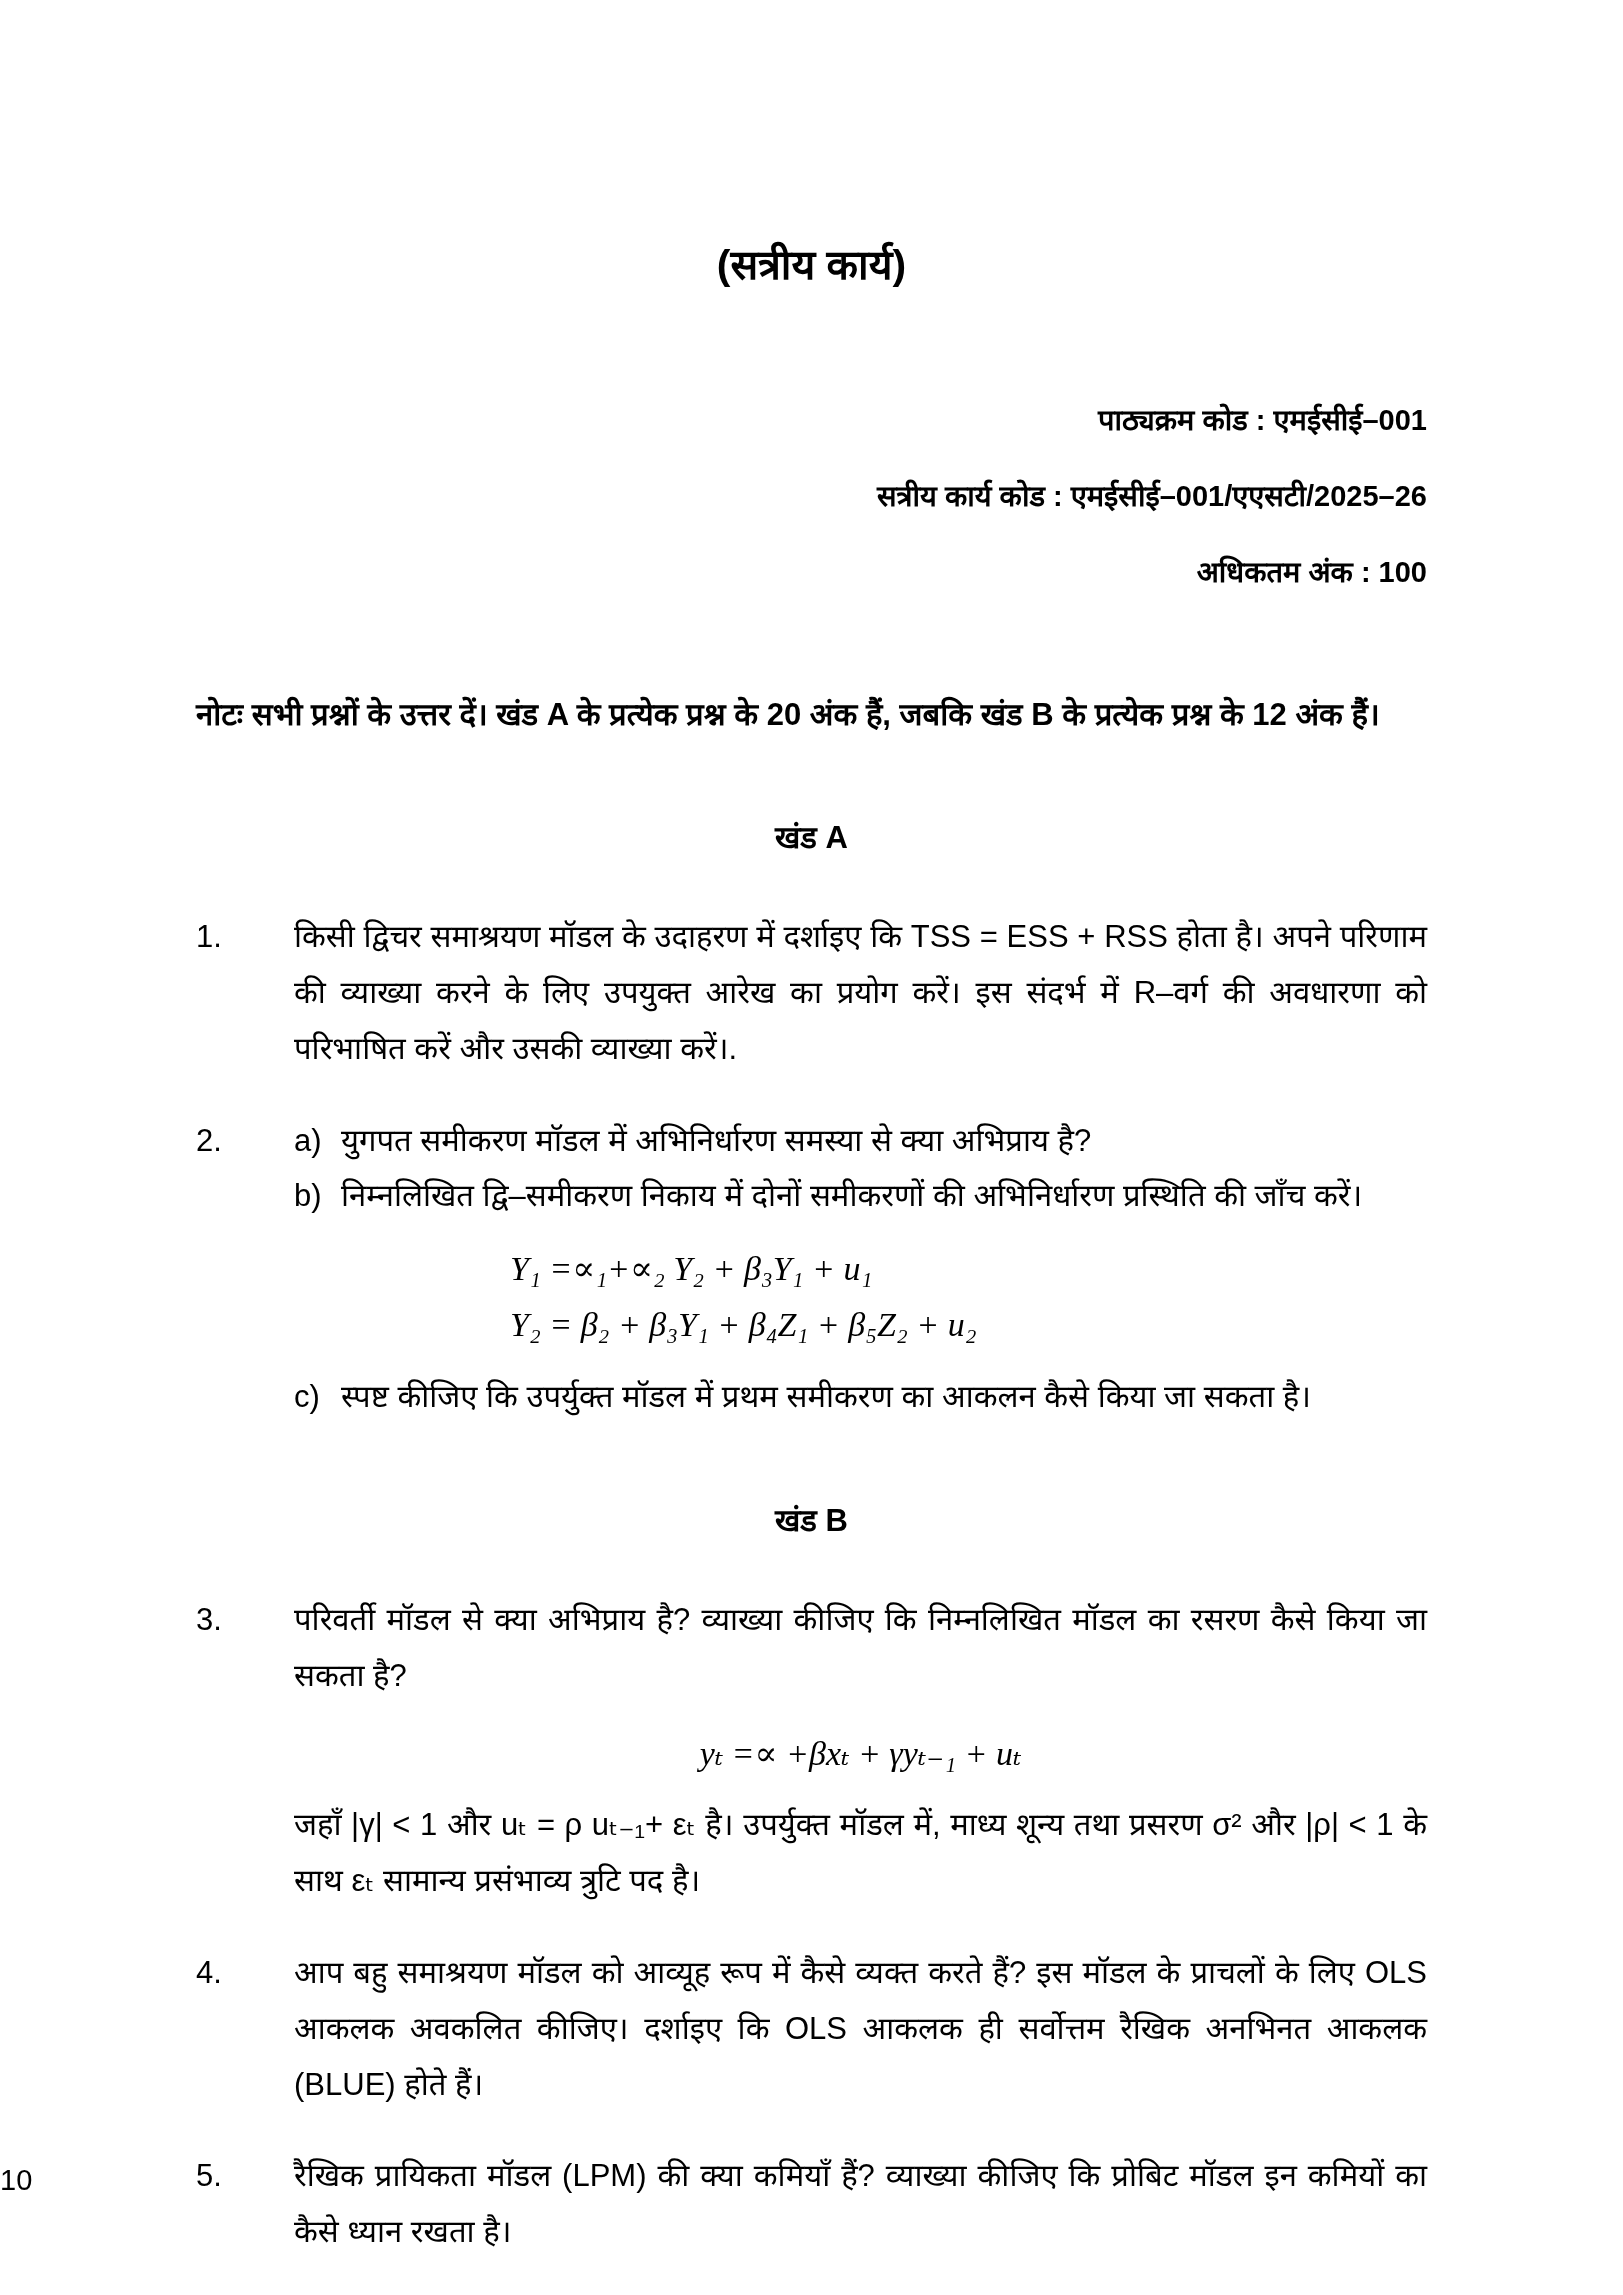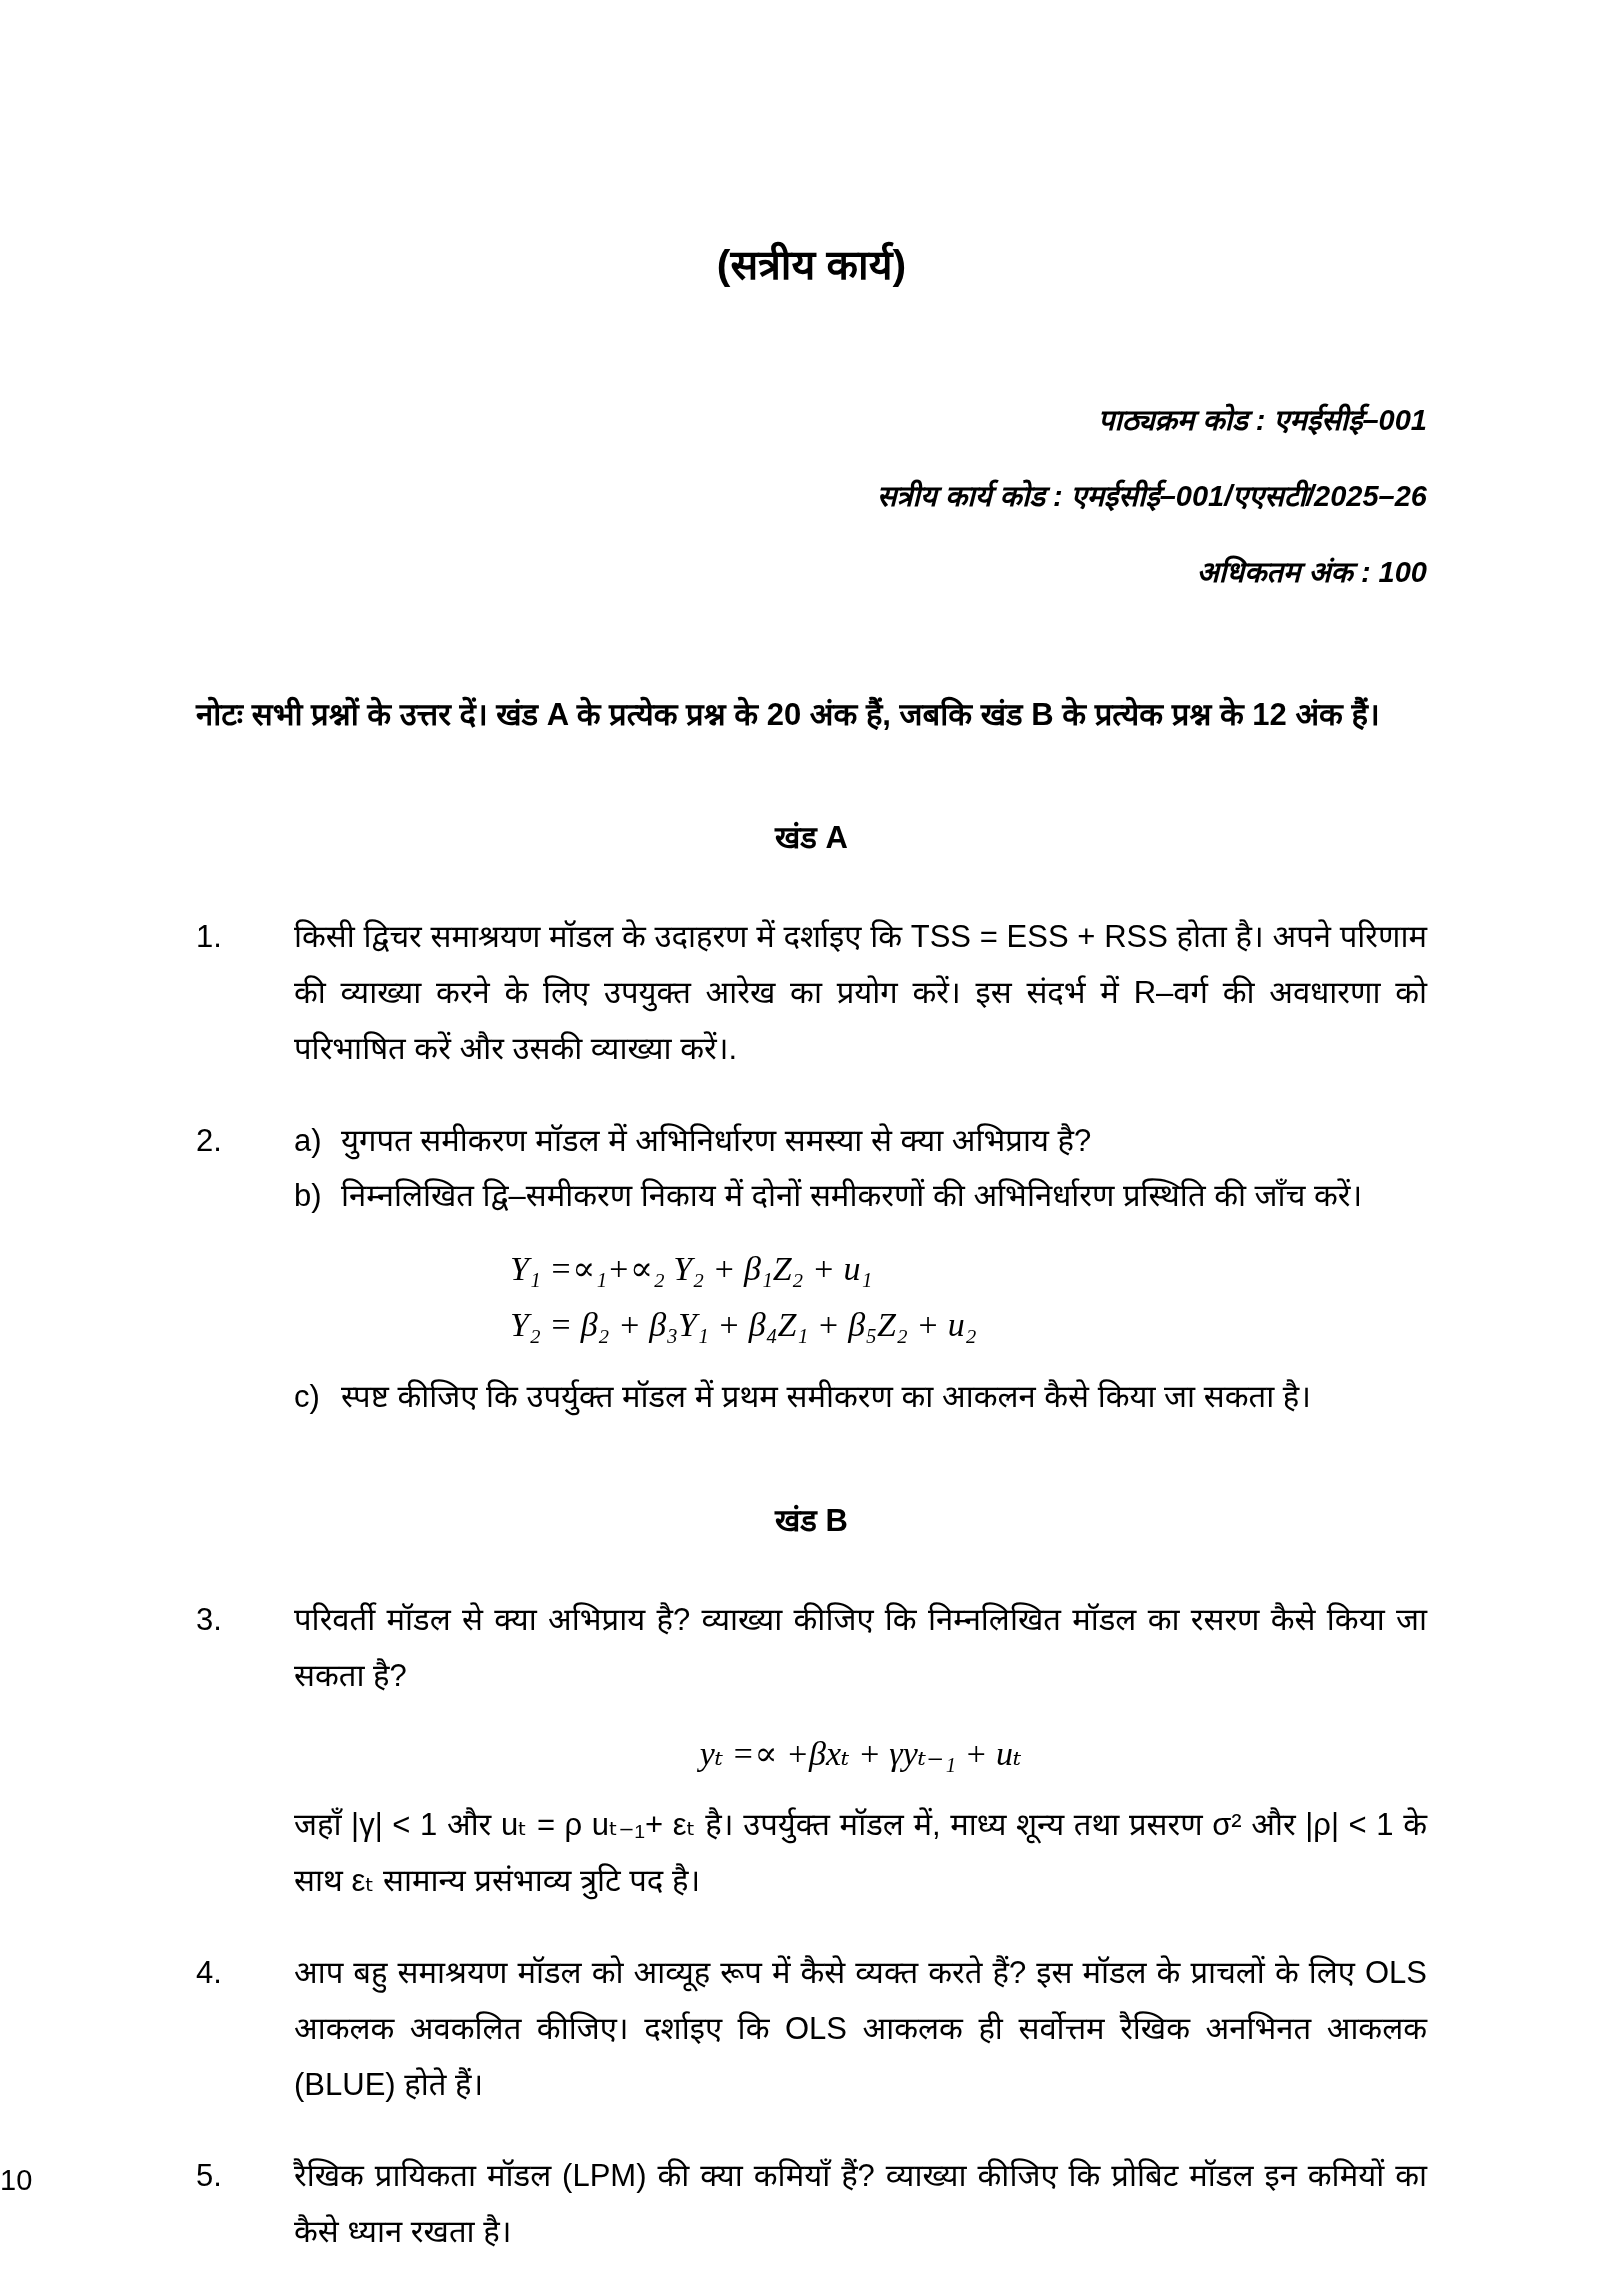--- a/index.html
+++ b/index.html
@@ -33,21 +33,20 @@
     font-weight: bold;
   }
   .meta-block {
     margin-top: 108px;
     text-align: right;
     font-weight: bold;
     font-size: 29px;
   }
   .meta-block p {
     margin: 0 0 37px 0;
-    font-style: italic;
   }
   .meta-block p:last-child {
     margin-bottom: 0;
   }
   .note {
     margin: 98px 0 0 0;
     font-size: 31px;
     font-weight: bold;
     line-height: 1.75;
     text-align: justify;
@@ -138,21 +137,21 @@
       <div class="qbody">
         <div class="part">
           <div class="plabel">a)</div>
           <div class="ptext">युगपत समीकरण मॉडल में अभिनिर्धारण समस्या से क्या अभिप्राय है?</div>
         </div>
         <div class="part">
           <div class="plabel">b)</div>
           <div class="ptext">निम्नलिखित द्वि–समीकरण निकाय में दोनों समीकरणों की अभिनिर्धारण प्रस्थिति की जाँच करें।</div>
         </div>
         <div class="equation-block">
-          <div>Y₁ =∝₁+∝₂ Y₂ + β₁Z₂ + u₁</div>
+          <div>Y₁ =∝₁+∝₂ Y₂ + β₃Y₁ + u₁</div>
           <div>Y₂ = β₂ + β₃Y₁ + β₄Z₁ + β₅Z₂ + u₂</div>
         </div>
         <div class="part">
           <div class="plabel">c)</div>
           <div class="ptext">स्पष्ट कीजिए कि उपर्युक्त मॉडल में प्रथम समीकरण का आकलन कैसे किया जा सकता है।</div>
         </div>
       </div>
     </div>
 
     <h3 class="section-heading">खंड B</h3>

